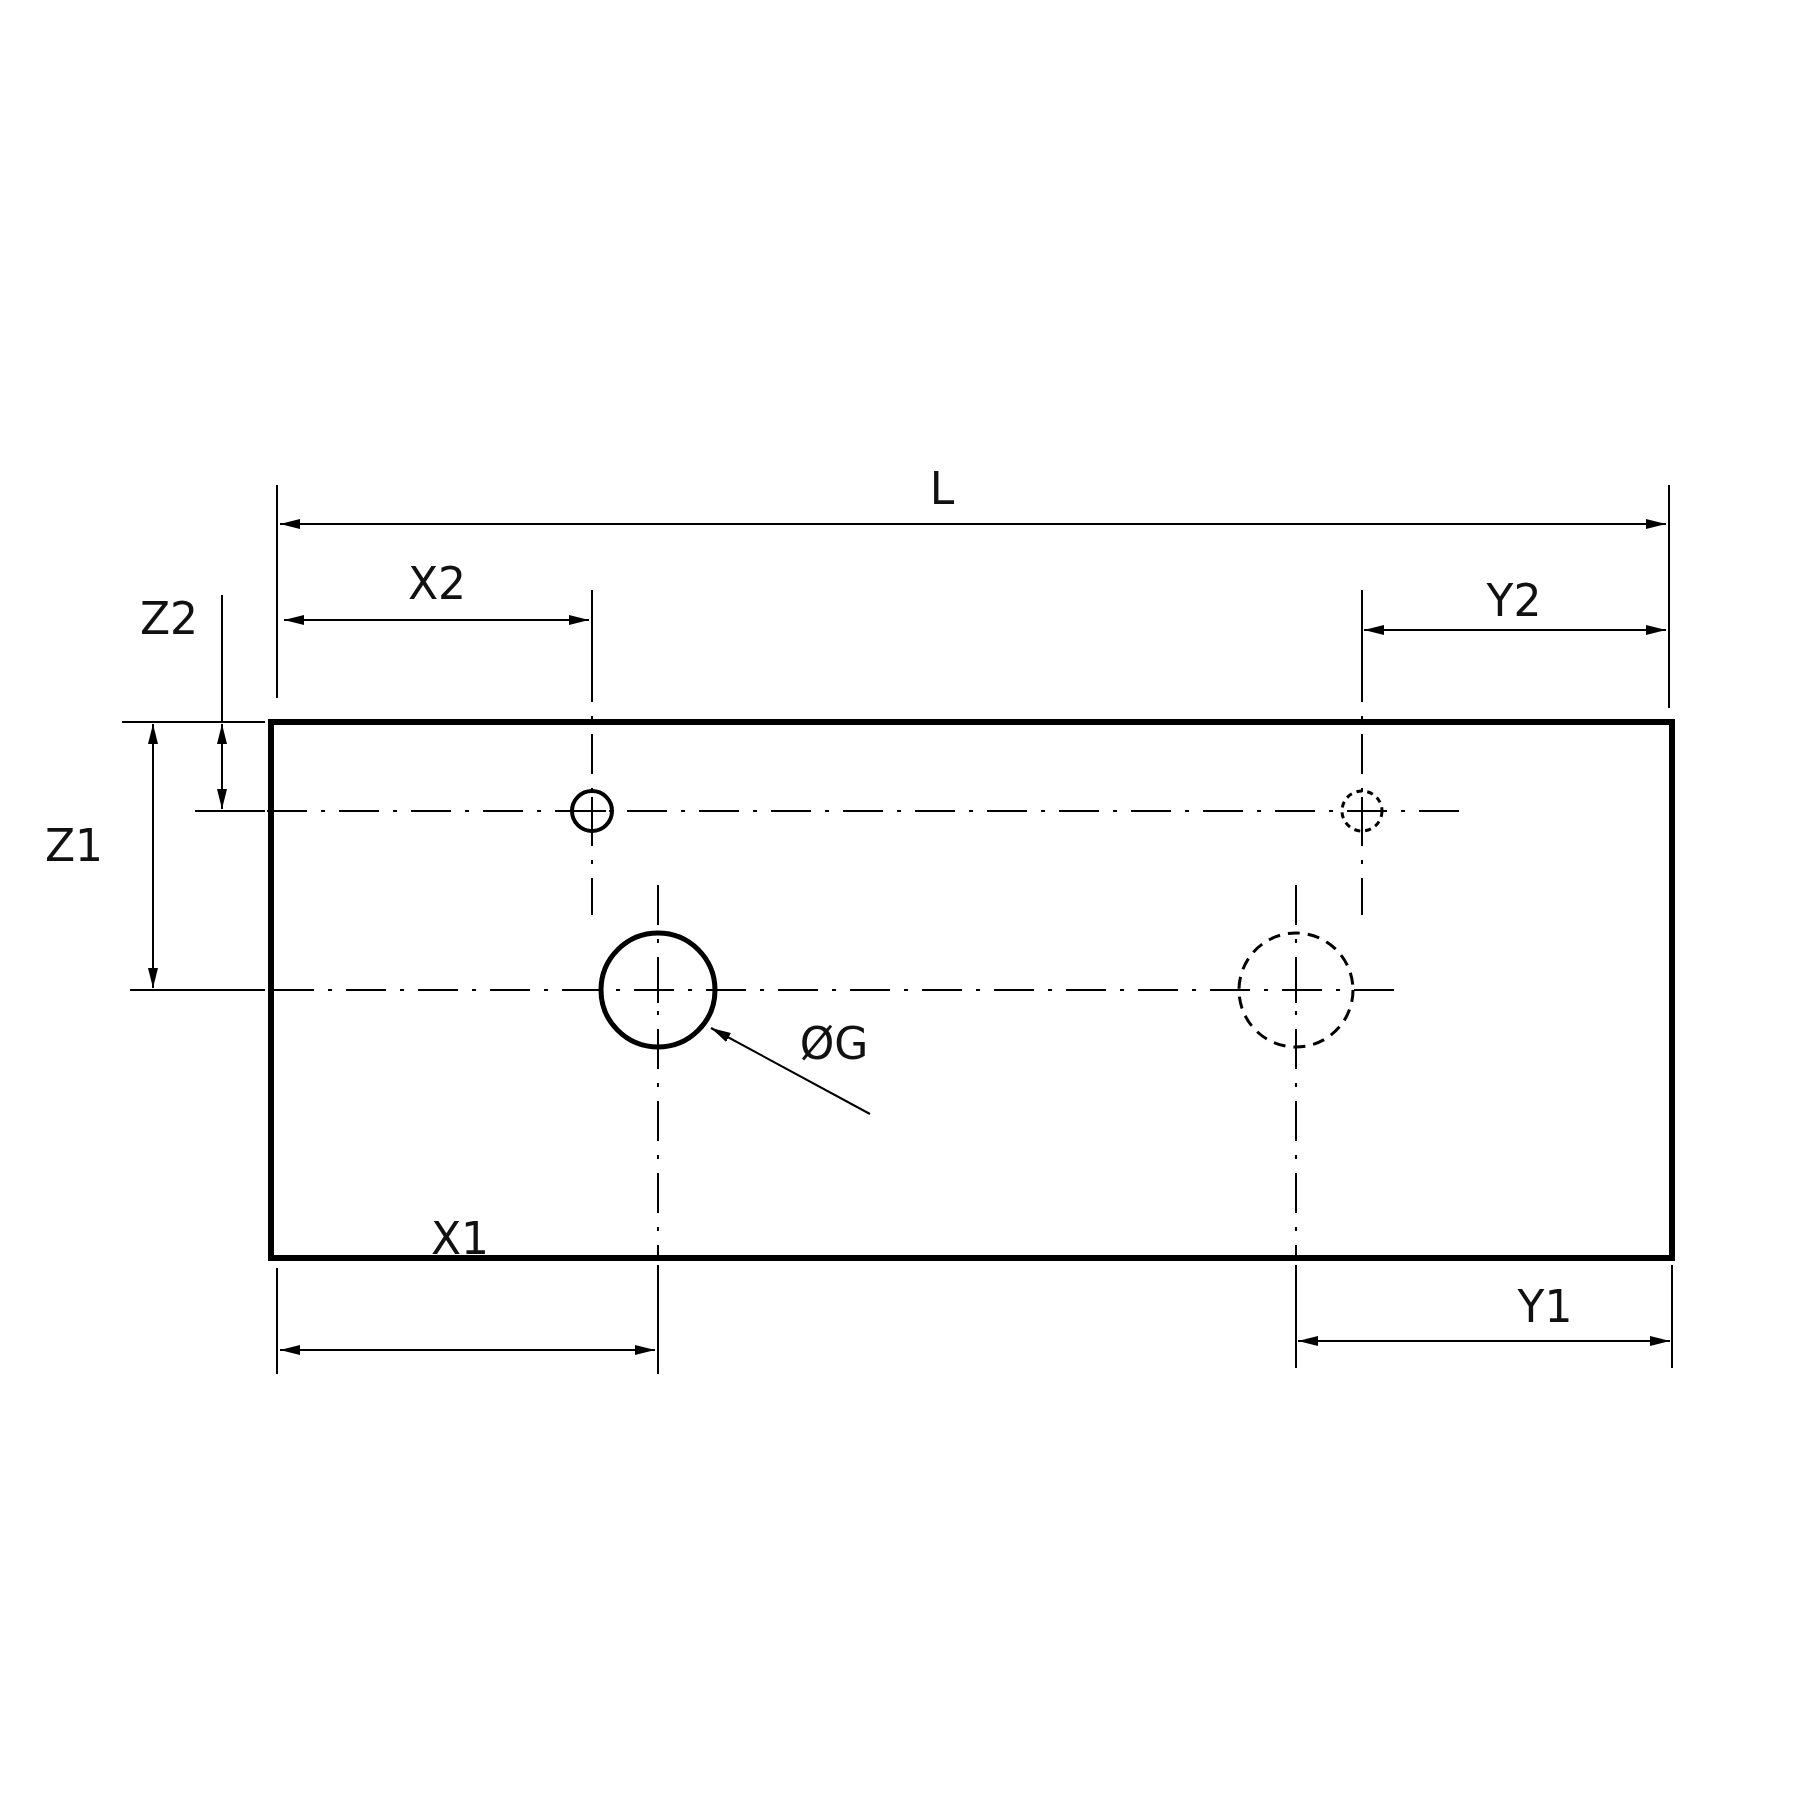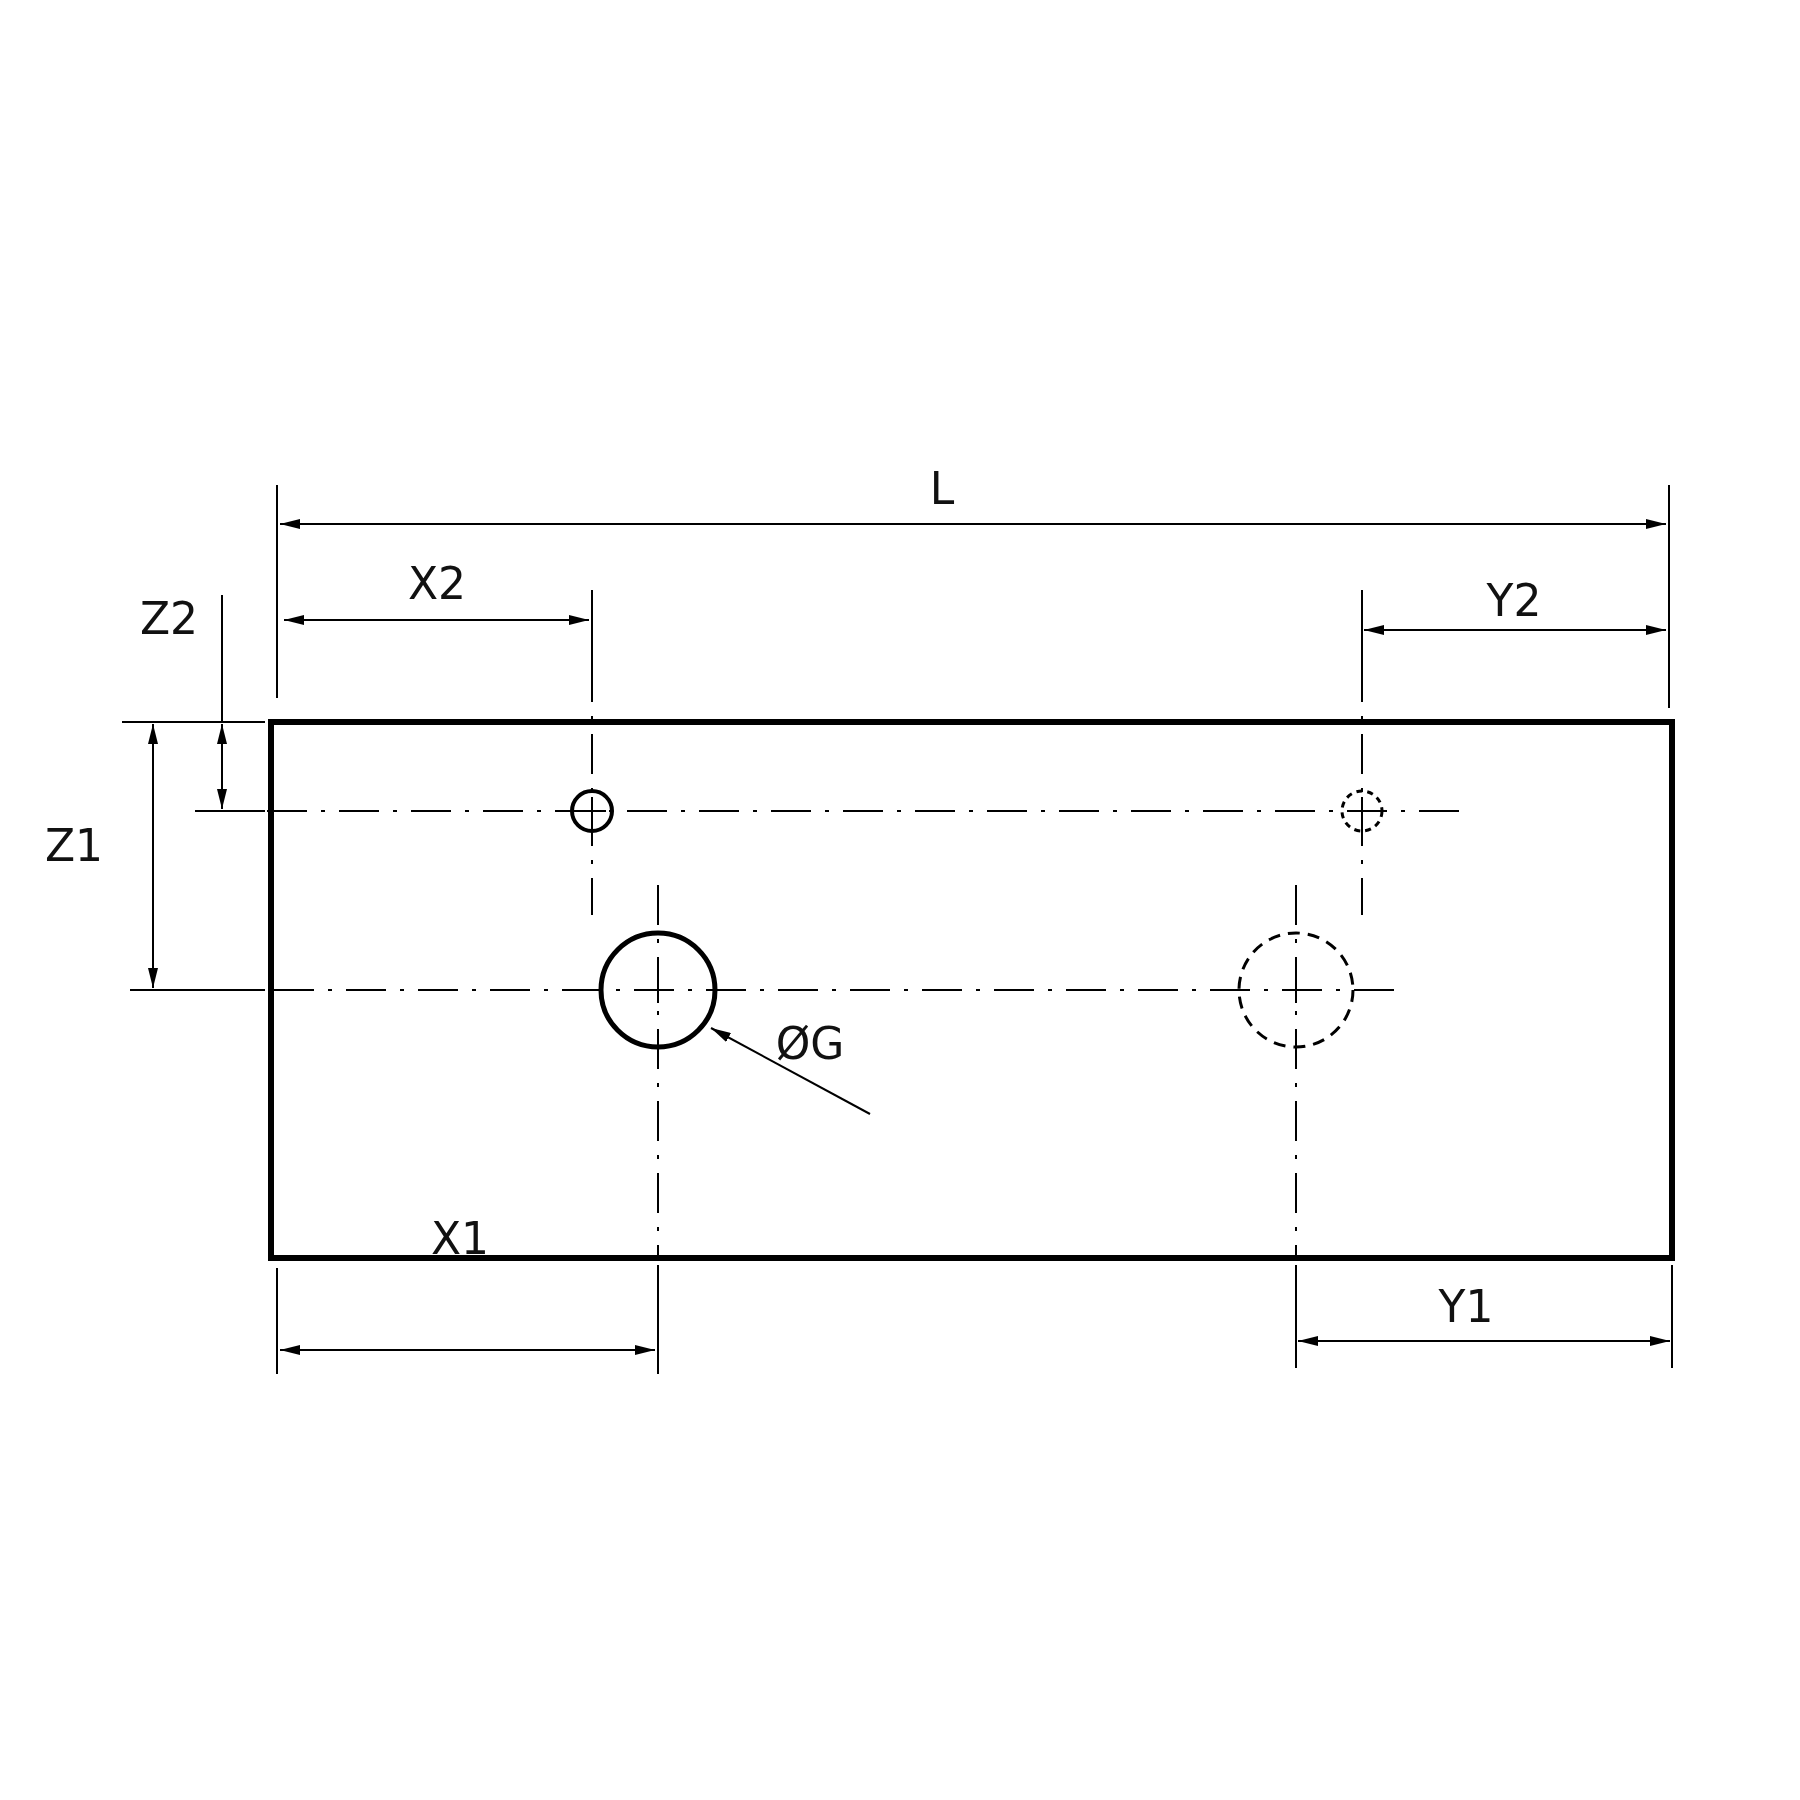--- a/index.html
+++ b/index.html
@@ -75,16 +75,16 @@
     <line x1="1298" y1="1341" x2="1670" y2="1341" marker-start="url(#ar)" marker-end="url(#ar)"></line>
     <line x1="870" y1="1114" x2="711" y2="1028" marker-end="url(#ar)"></line>
   </g>
 </svg>
 
 <div class="lbl" style="left:942px;top:488px">L</div>
 <div class="lbl" style="left:437px;top:583px">X2</div>
 <div class="lbl" style="left:1514px;top:600px">Y2</div>
 <div class="lbl" style="left:169px;top:618px">Z2</div>
 <div class="lbl" style="left:74px;top:845px">Z1</div>
-<div class="lbl" style="left:810px;top:1043px">ØG</div>
+<div class="lbl" style="left:834px;top:1043px">ØG</div>
 <div class="lbl" style="left:460px;top:1238px">X1</div>
-<div class="lbl" style="left:1466px;top:1306px">Y1</div>
+<div class="lbl" style="left:1545px;top:1306px">Y1</div>
 </div>
 
 </body></html>

